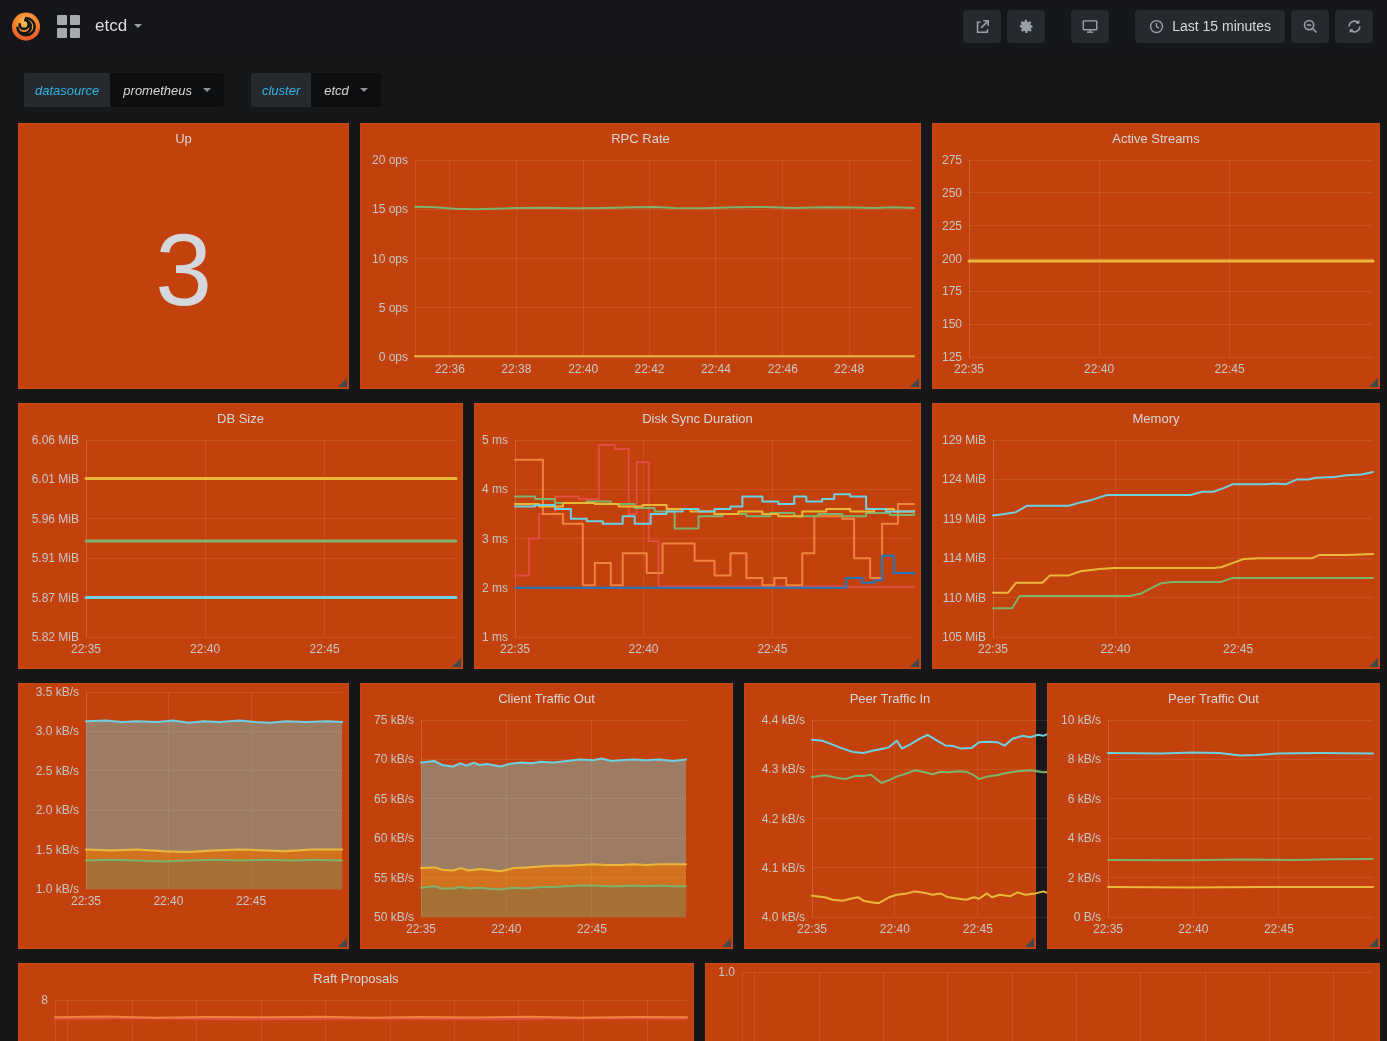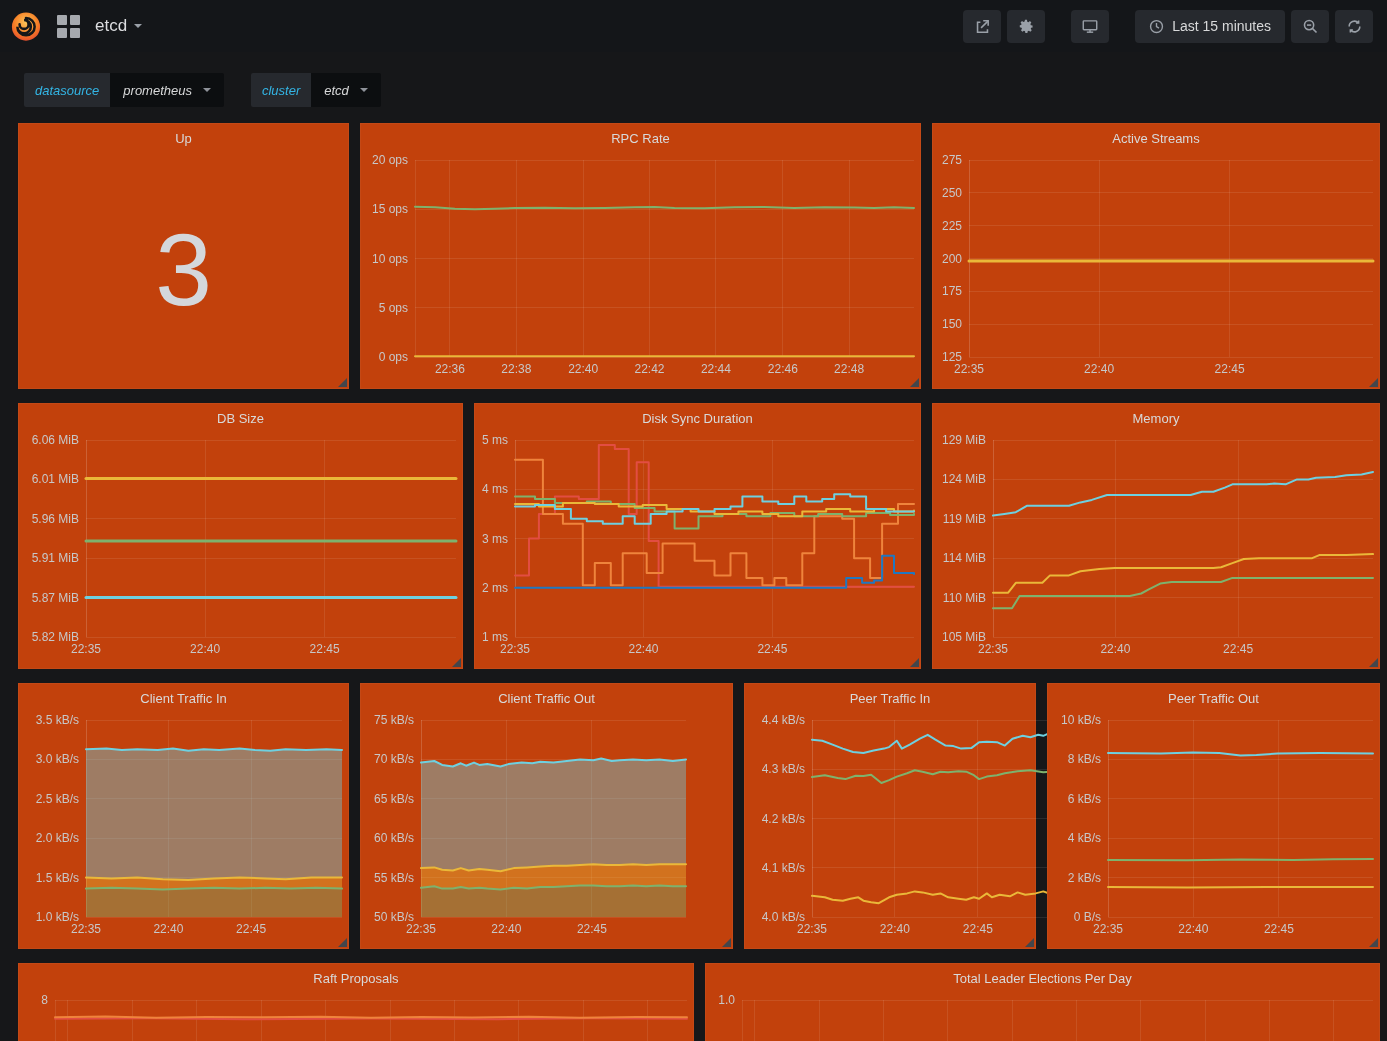--- a/index.html
+++ b/index.html
@@ -309,21 +309,20 @@
               <text x="60" y="221" text-anchor="middle">22:35</text>
               <text x="182.4" y="221" text-anchor="middle">22:40</text>
               <text x="305.1" y="221" text-anchor="middle">22:45</text>
             </g>
           </svg></div>
       <div class="rsz"></div>
     </div>
   </div>
   <div class="row">
     <div class="panel" style="width:331px">
-      <div class="pt">Client Traffic In</div>
       <div class="chart"><svg width="329" height="236">
             <g stroke="rgba(255,255,255,0.09)" stroke-width="1" shape-rendering="crispEdges">
               <line x1="67" y1="205" x2="323" y2="205"></line>
               <line x1="67" y1="165.6" x2="323" y2="165.6"></line>
               <line x1="67" y1="126.2" x2="323" y2="126.2"></line>
               <line x1="67" y1="86.8" x2="323" y2="86.8"></line>
               <line x1="67" y1="47.4" x2="323" y2="47.4"></line>
               <line x1="67" y1="8" x2="323" y2="8"></line>
               <line x1="67" y1="8" x2="67" y2="205"></line>
               <line x1="149.4" y1="8" x2="149.4" y2="205"></line>
@@ -468,21 +467,20 @@
             </g>
             <path d="M36 26.7L130.8 26.2L225.6 27.2L352 26.5L478.4 27.2L573.2 26.2L668 26.7" fill="none" stroke="#E24D42" stroke-width="2" stroke-linejoin="round" stroke-linecap="round"></path>
             <path d="M36 25.2L86.6 24.5L137.1 25.7L187.7 25L244.6 25.2L301.4 24.7L352 25.7L402.6 25L453.1 25.5L510 24.7L560.6 25.7L617.4 25L668 25.2" fill="none" stroke="#EF843C" stroke-width="2" stroke-linejoin="round" stroke-linecap="round"></path>
             <g fill="#c7c8c9" font-size="12" font-family="Liberation Sans, sans-serif">
               <text x="29" y="12" text-anchor="end">8</text>
             </g>
           </svg></div>
 
     </div>
     <div class="panel" style="width:675px">
-      <div class="pt">Total Leader Elections Per Day</div>
       <div class="chart"><svg width="673" height="236">
             <g stroke="rgba(255,255,255,0.09)" stroke-width="1" shape-rendering="crispEdges">
               <line x1="36" y1="8" x2="667" y2="8"></line>
               <line x1="48.6" y1="8" x2="48.6" y2="205"></line>
               <line x1="113" y1="8" x2="113" y2="205"></line>
               <line x1="177.3" y1="8" x2="177.3" y2="205"></line>
               <line x1="241.7" y1="8" x2="241.7" y2="205"></line>
               <line x1="306.1" y1="8" x2="306.1" y2="205"></line>
               <line x1="370.4" y1="8" x2="370.4" y2="205"></line>
               <line x1="434.8" y1="8" x2="434.8" y2="205"></line>

